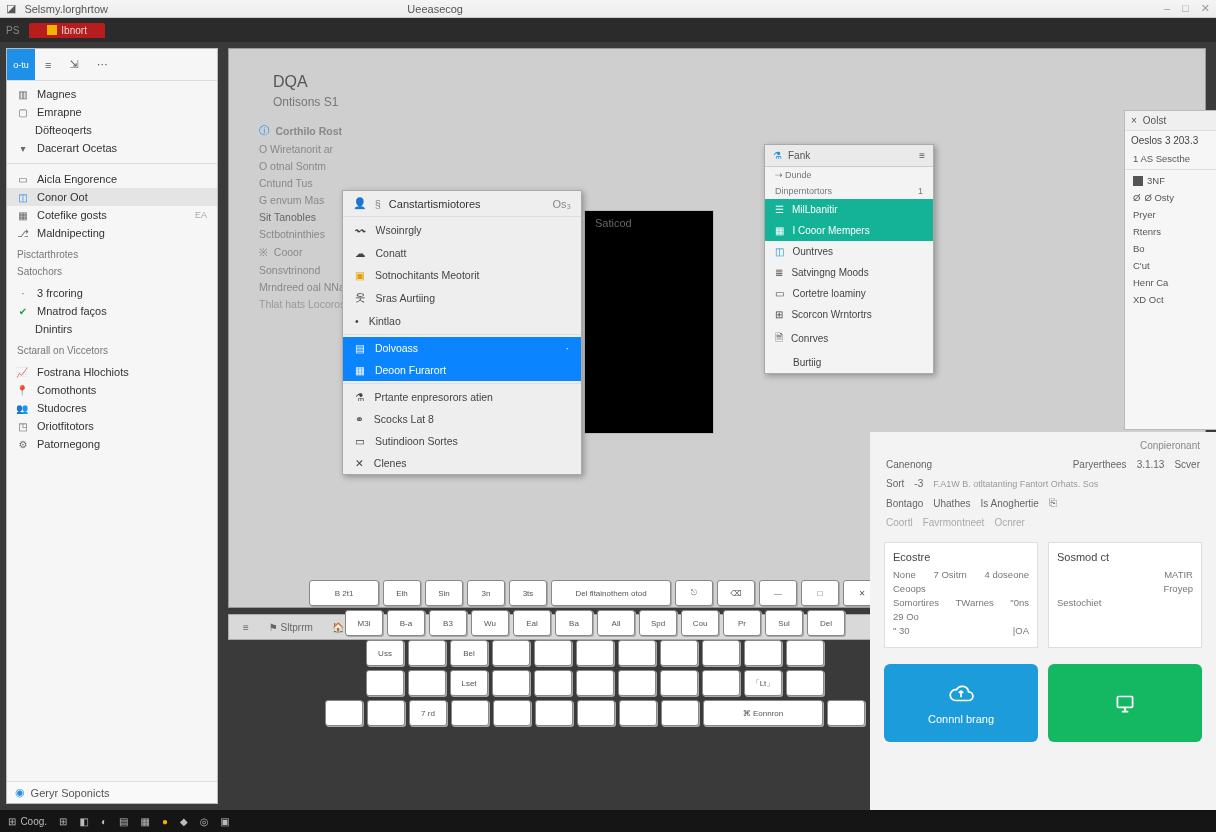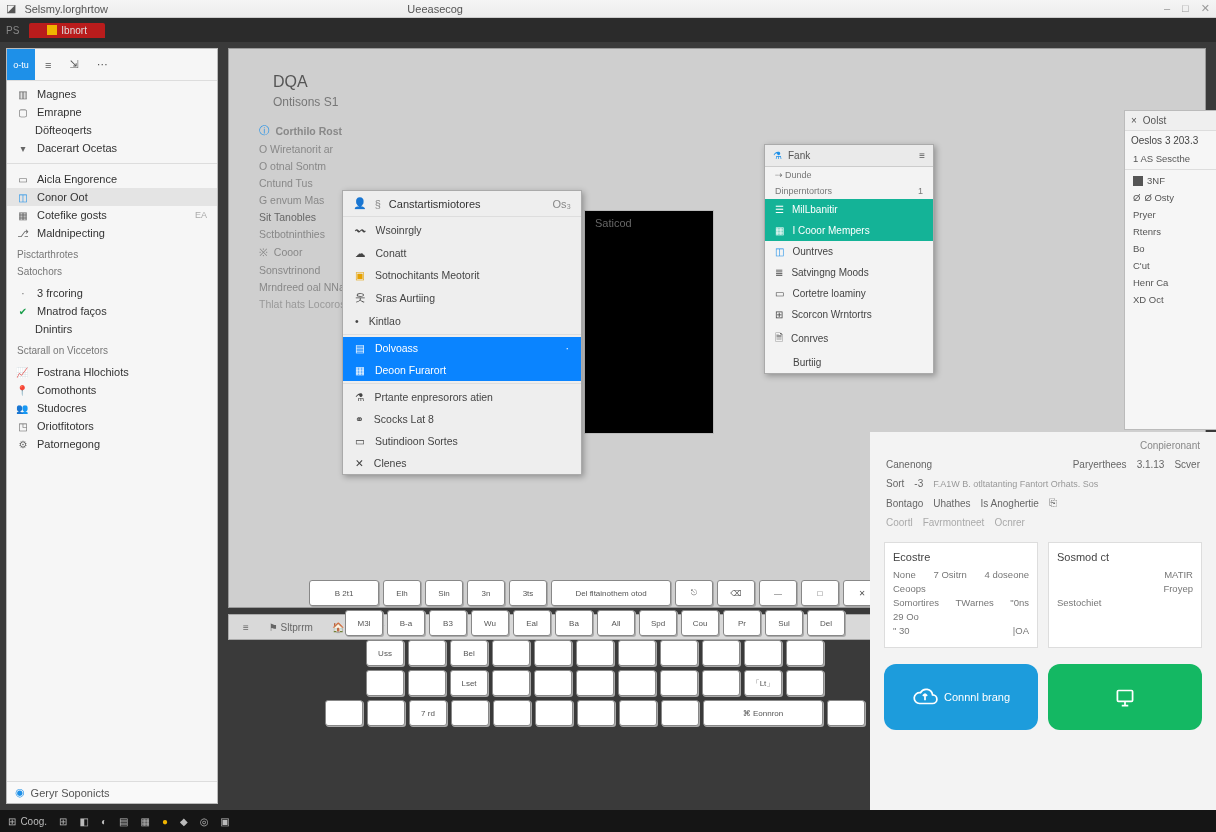--- a/index.html
+++ b/index.html
@@ -55,21 +55,21 @@
   .rpanel .rtitle { padding: 4px 6px; font-size: 10px; color: #444; }
   .rpanel .ritem { padding: 3px 8px; font-size: 9.5px; color: #555; display:flex; gap:4px; align-items:center; }
   .dashboard { position: absolute; left: 870px; right: 0; top: 390px; bottom: 0; background: #f3f3f3; }
   .dash-top { padding: 8px 16px; display: flex; flex-direction: column; gap: 8px; }
   .dash-row { display: flex; gap: 10px; align-items: center; font-size: 10px; color: #666; }
   .dash-cards { display: flex; gap: 10px; padding: 6px 14px; }
   .card { flex: 1; background: #fff; border: 1px solid #ddd; padding: 8px; }
   .card .ct { font-size: 11px; color: #444; margin-bottom: 6px; }
   .card .cr { display: flex; justify-content: space-between; font-size: 9.5px; color: #777; margin: 3px 0; }
   .bigbtns { display: flex; gap: 10px; padding: 10px 14px; }
-  .bigbtn { flex: 1; height: 66px; border-radius: 12px; display: flex; flex-direction: row; align-items: center; justify-content: center; gap: 6px; color: #fff; font-size: 11px; }
+  .bigbtn { flex: 1; height: 78px; border-radius: 6px; display: flex; flex-direction: column; align-items: center; justify-content: center; gap: 6px; color: #fff; font-size: 11px; }
   .bigbtn.blue { background: #1d9cdc; }
   .bigbtn.green { background: #14b863; }
   .bigbtn svg { width: 26px; height: 26px; }
   .taskbar { position: absolute; left: 0; right: 0; bottom: 0; height: 22px; background: #151515; display: flex; align-items: center; padding: 0 8px; gap: 12px; color: #bbb; font-size: 10px; }
   .taskbar .ti { display: flex; align-items: center; gap: 4px; }
   .ico-sq { width:10px; height:10px; background:#555; display:inline-block; }
   .scrim-bar { position:absolute; left:228px; right:340px; top:572px; height:26px; background:#d9d9d9; border:1px solid #aaa; display:flex; align-items:center; gap:20px; padding:0 14px; font-size:10px; color:#666;}
 </style>
 </head>
 <body>

